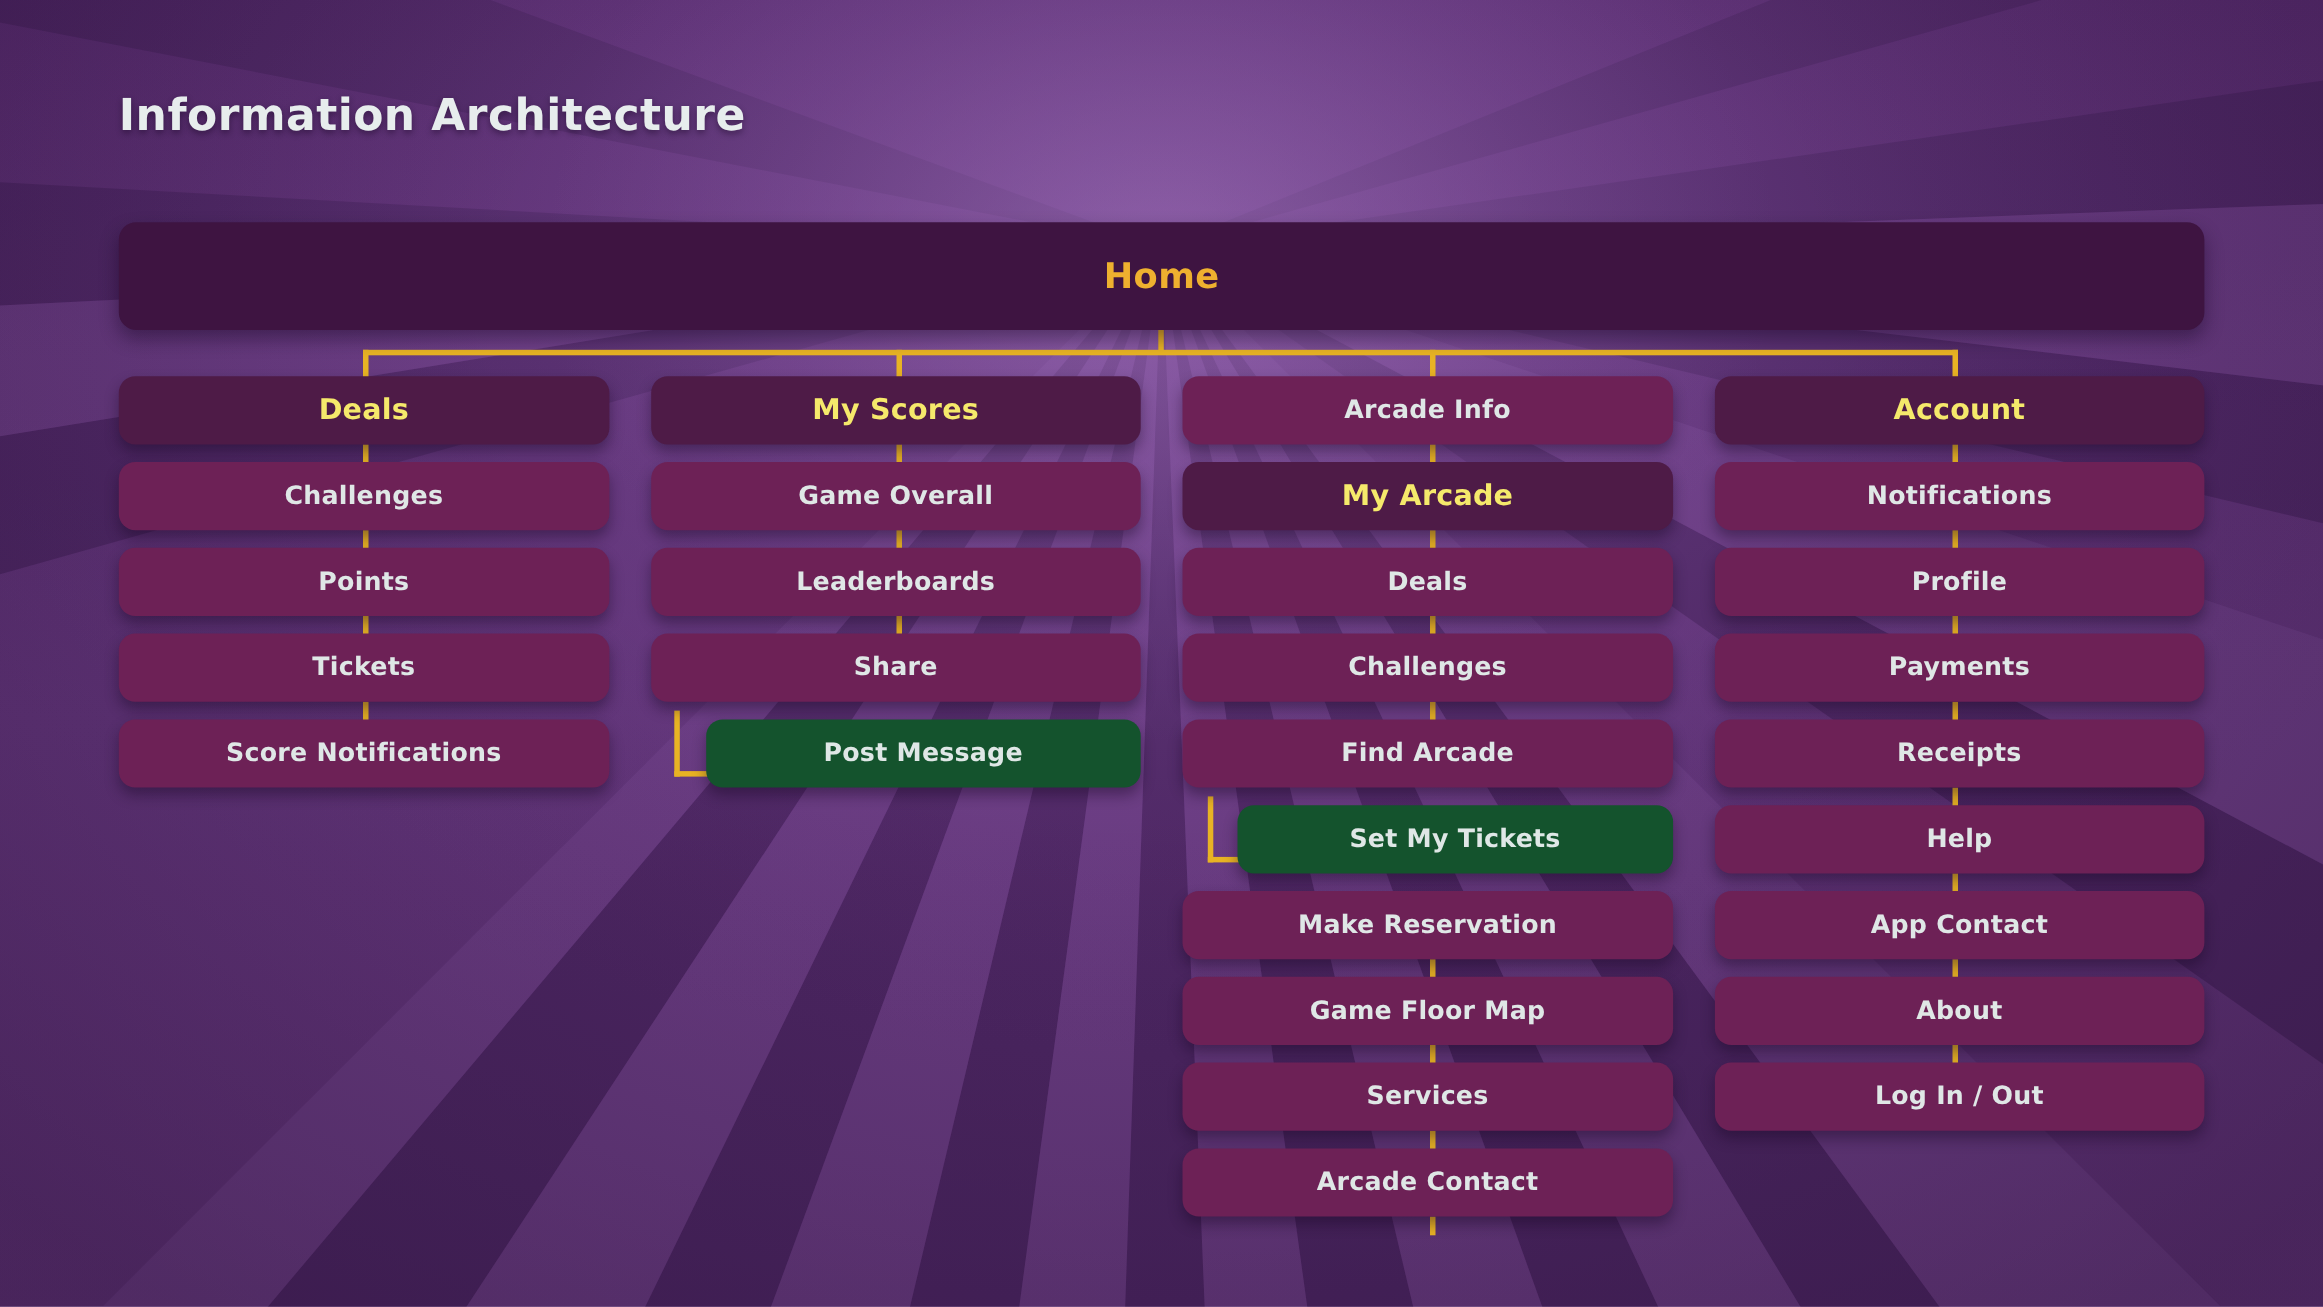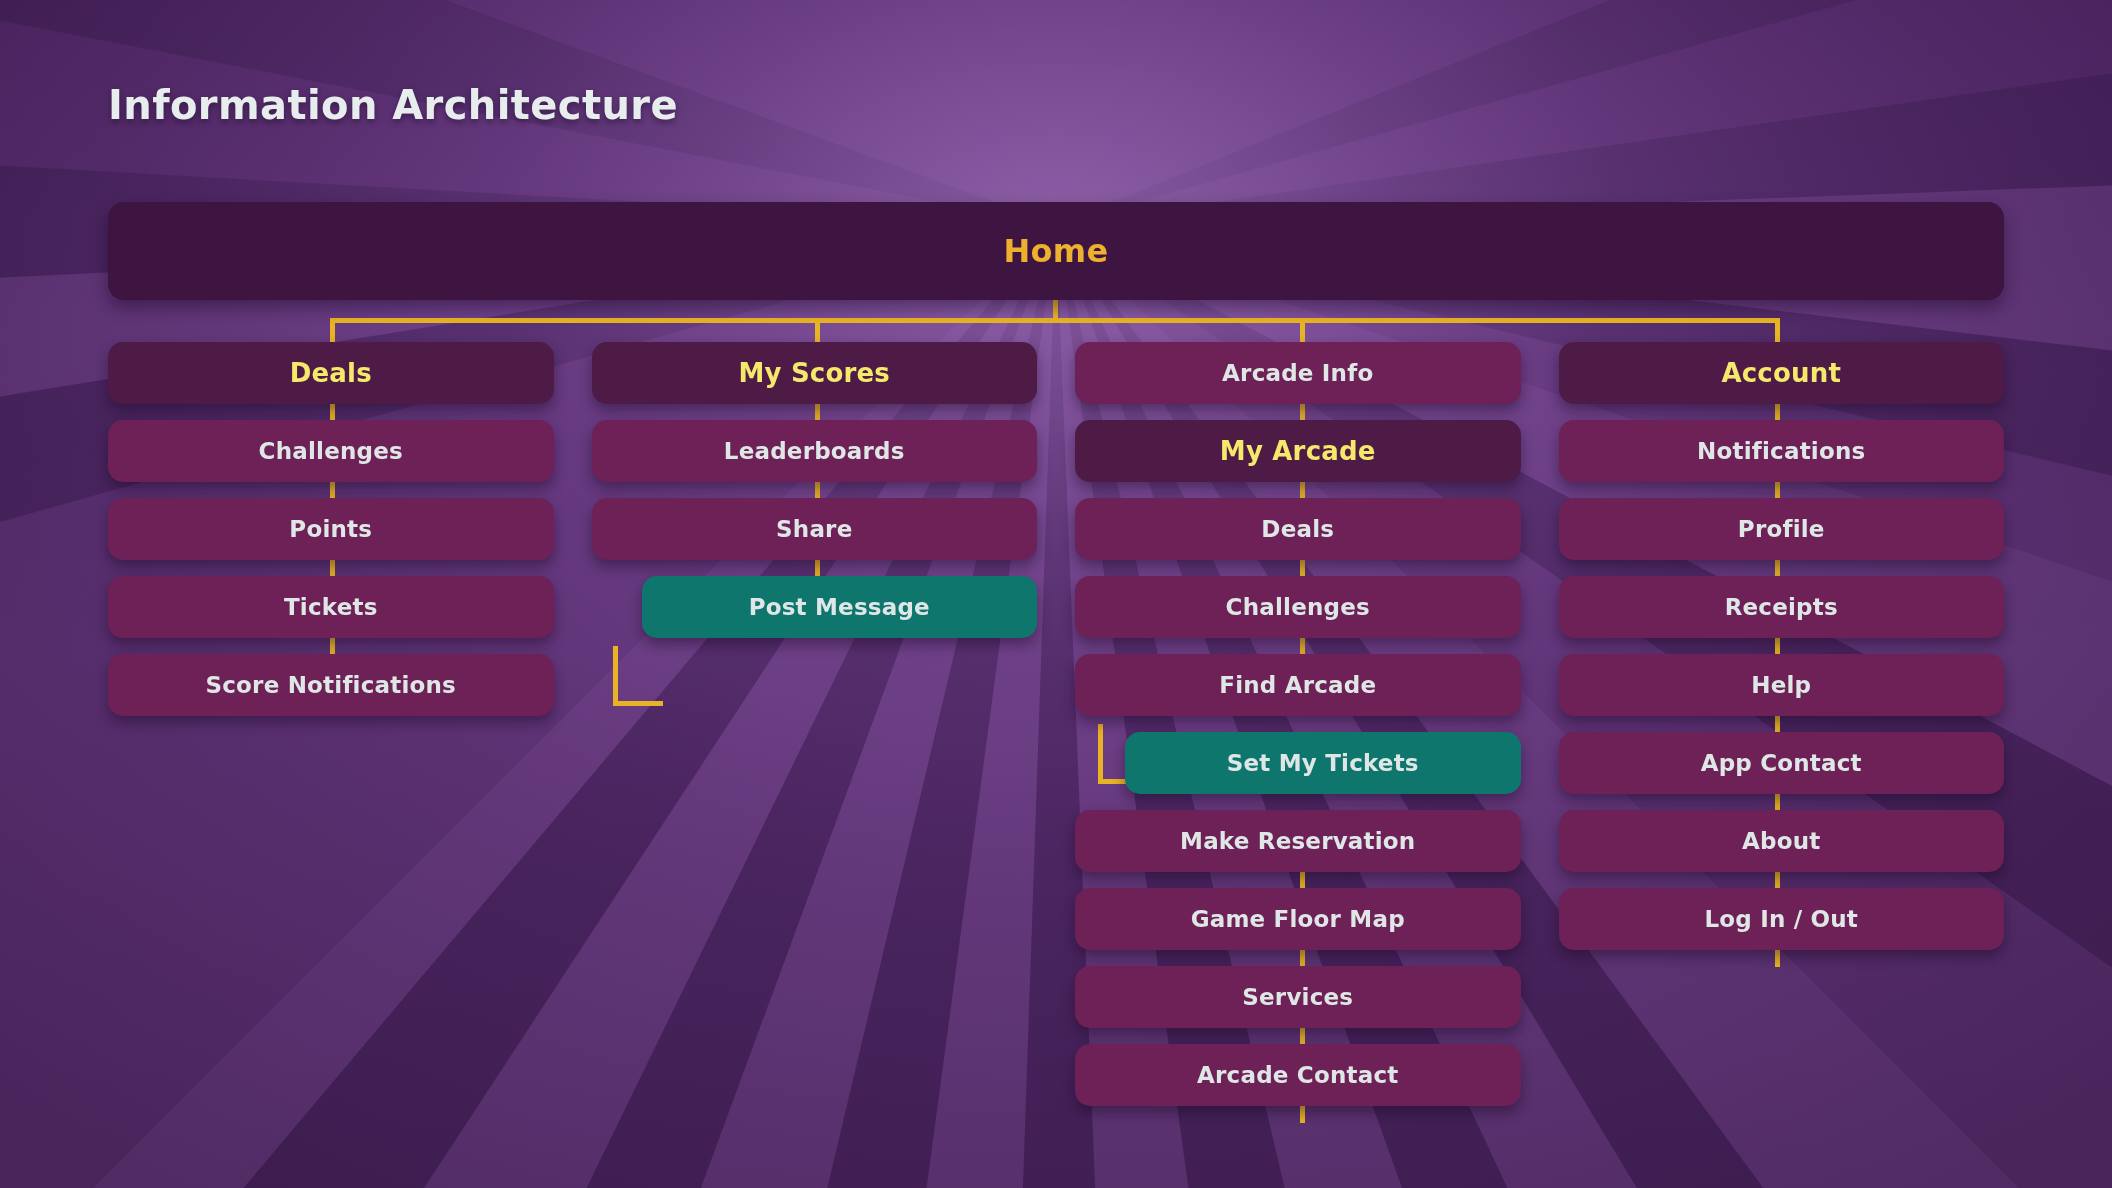--- a/index.html
+++ b/index.html
@@ -93,21 +93,21 @@
     background:#4e1b47;
     color:#f5e96b;
     font-size:26px;
   }
   .node.child {
     background:#6d2156;
   }
   .node.indent {
     margin-left:50px;
     width:calc(100% - 50px);
-    background:#0f766e;
+    background:#14532d;
   }
 </style>
 </head>
 <body>
 
 <div id="stage">
 
   <svg class="rays" viewBox="0 0 2112 1188" preserveAspectRatio="none">
     <defs>
       <linearGradient id="gBase" x1="0" y1="0" x2="0" y2="1">
@@ -232,20 +232,23 @@
           </div>
           <div class="node child">
             <span>Score Notifications</span>
           </div>
         </div>
         <div class="column">
           <div class="node head">
             <span>My Scores</span>
           </div>
           <div class="node child">
+            <span>Game Overall</span>
+          </div>
+          <div class="node child">
             <span>Leaderboards</span>
           </div>
           <div class="node child">
             <span>Share</span>
           </div>
           <div class="node child indent">
             <span>Post Message</span>
           </div>
         </div>
         <div class="column">
@@ -284,20 +287,23 @@
           <div class="node head">
             <span>Account</span>
           </div>
           <div class="node child">
             <span>Notifications</span>
           </div>
           <div class="node child">
             <span>Profile</span>
           </div>
           <div class="node child">
+            <span>Payments</span>
+          </div>
+          <div class="node child">
             <span>Receipts</span>
           </div>
           <div class="node child">
             <span>Help</span>
           </div>
           <div class="node child">
             <span>App Contact</span>
           </div>
           <div class="node child">
             <span>About</span>

